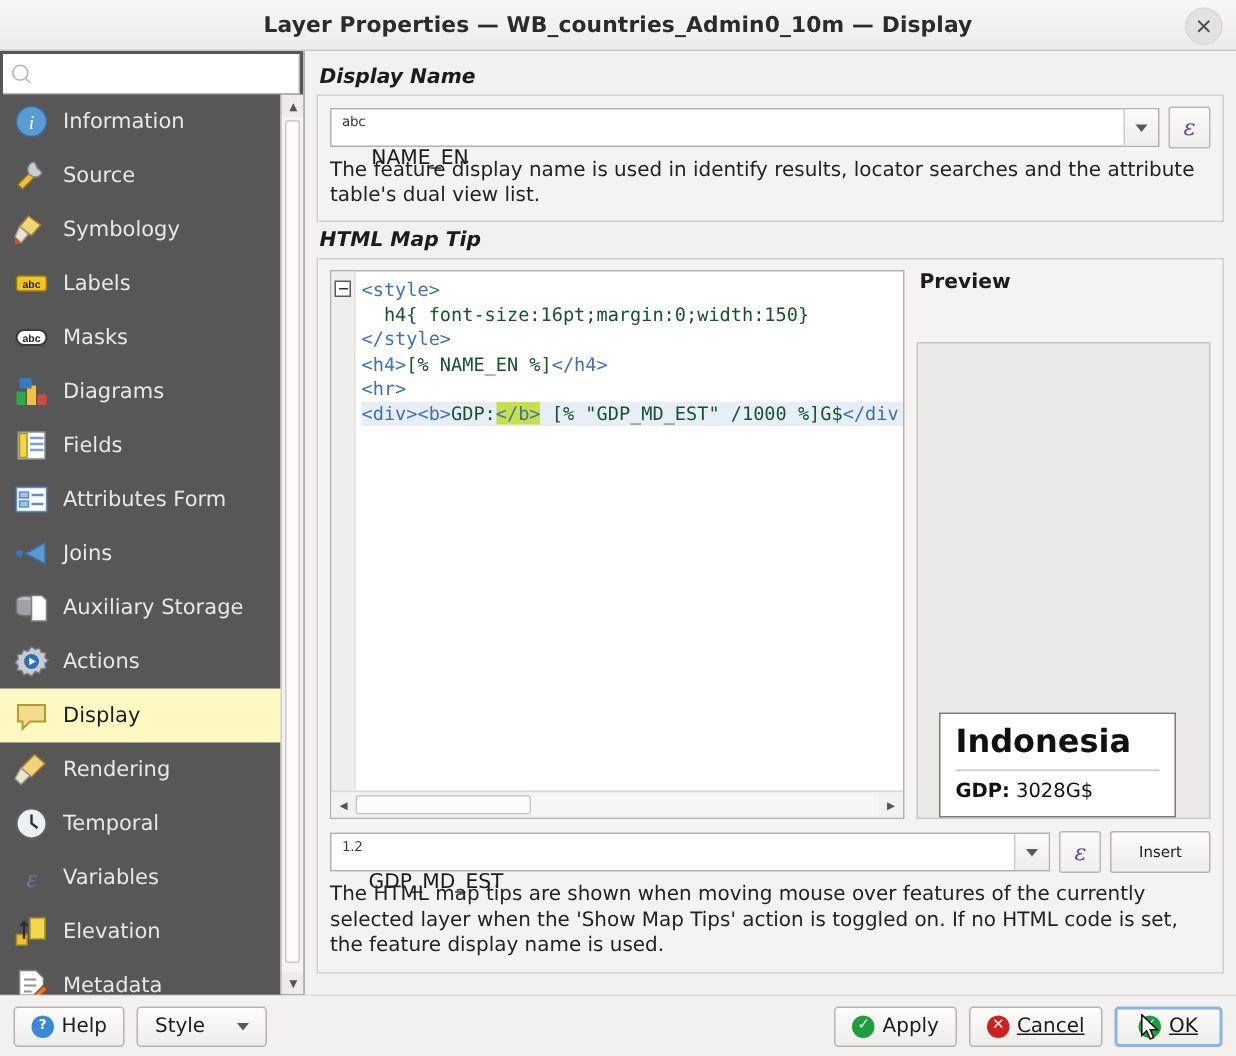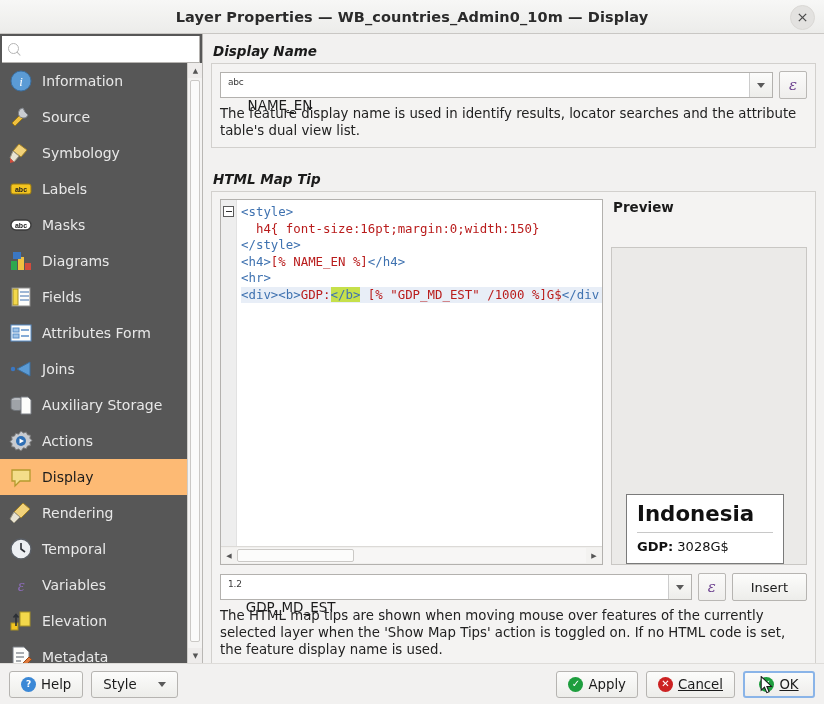--- a/index.html
+++ b/index.html
@@ -103,21 +103,21 @@
   .navitem {
     display: flex; align-items: center;
     height: 36px;
     padding-left: 8px;
     color: #e8e8e8;
     font-size: 14px;
     cursor: pointer;
     box-sizing: border-box;
   }
   .navitem.selected {
-    background: #fdba74;
+    background: #fef9c3;
     color: #1c1c1c;
     align-items: center;
   }
   .navitem .nav-ico {
     width: 26px; height: 26px;
     flex: 0 0 26px;
     margin-right: 8px;
     display: flex; align-items: center; justify-content: center;
   }
   .navitem .nav-label { white-space: nowrap; }
@@ -269,21 +269,21 @@
     font-size: 12.4px;
     line-height: 16.5px;
     padding: 4px 0 0 4px;
     white-space: pre;
     overflow: hidden;
     box-sizing: border-box;
   }
   .code .ln { height: 16.5px; }
   .code .ln.current { background: #e8eef7; }
   .tag  { color: #3f72b0; }
-  .plain{ color: #b91c1c; }
+  .plain{ color: #14532d; }
   .sel-hl { background: #c6e04b; color: #3f72b0; }
 
   .hscroll {
     height: 17px; flex: 0 0 17px;
     border-top: 1px solid #dcdad7;
     background: #f0efed;
     display: flex; align-items: center;
     position: relative;
   }
   .hs-arrow {
@@ -403,21 +403,21 @@
   }
 
   
   .ico-svg { width: 24px; height: 24px; display:block; }
 
   .insert-btn {
     height: 26px; padding: 0 18px;
     background: linear-gradient(#fcfcfb, #ededea);
     border: 1px solid #b6b4b1;
     border-radius: 2px;
-    font-size: 13px; color: #1b1b1b;
+    font-size: 10px; color: #1b1b1b;
     display: inline-flex; align-items: center; justify-content: center;
     cursor: pointer; flex: 0 0 auto;
   }
 </style>
 </head>
 <body>
 
 <div id="dialog">
 
   <div class="titlebar">
@@ -621,21 +621,21 @@
             <span class="fld-val">NAME_EN</span>
             <span class="drop">
                 <i class="caret-dn"></i>
               </span>
           </div>
           <div class="expr-btn">ε</div>
         </div>
         <div class="helptext">The feature display name is used in identify results, locator searches and the attribute table's dual view list.</div>
       </div>
 
-      <div class="group-title" style="margin-top:23px">HTML Map Tip</div>
+      <div class="group-title" style="margin-top:4px">HTML Map Tip</div>
       <div class="group-box" style="padding:7px 8px 9px 8px;">
 
         <div class="maptip-inner">
 
           <div class="editor-wrap">
             <div class="editor-body">
               <div class="fold-margin">
                 <div class="fold-box"></div>
               </div>
               <div class="code" id="code-area"><div class="ln"><span class="tag">&lt;style&gt;</span></div><div class="ln"><span class="plain">  h4{ font-size:16pt;margin:0;width:150}</span></div><div class="ln"><span class="tag">&lt;/style&gt;</span></div><div class="ln"><span class="tag">&lt;h4&gt;</span><span class="plain">[% NAME_EN %]</span><span class="tag">&lt;/h4&gt;</span></div><div class="ln"><span class="tag">&lt;hr&gt;</span></div><div class="ln current"><span class="tag">&lt;div&gt;&lt;b&gt;</span><span class="plain">GDP:</span><span class="sel-hl">&lt;/b&gt;</span><span class="plain"> [% "GDP_MD_EST" /1000 %]G$</span><span class="tag">&lt;/div</span></div></div>

